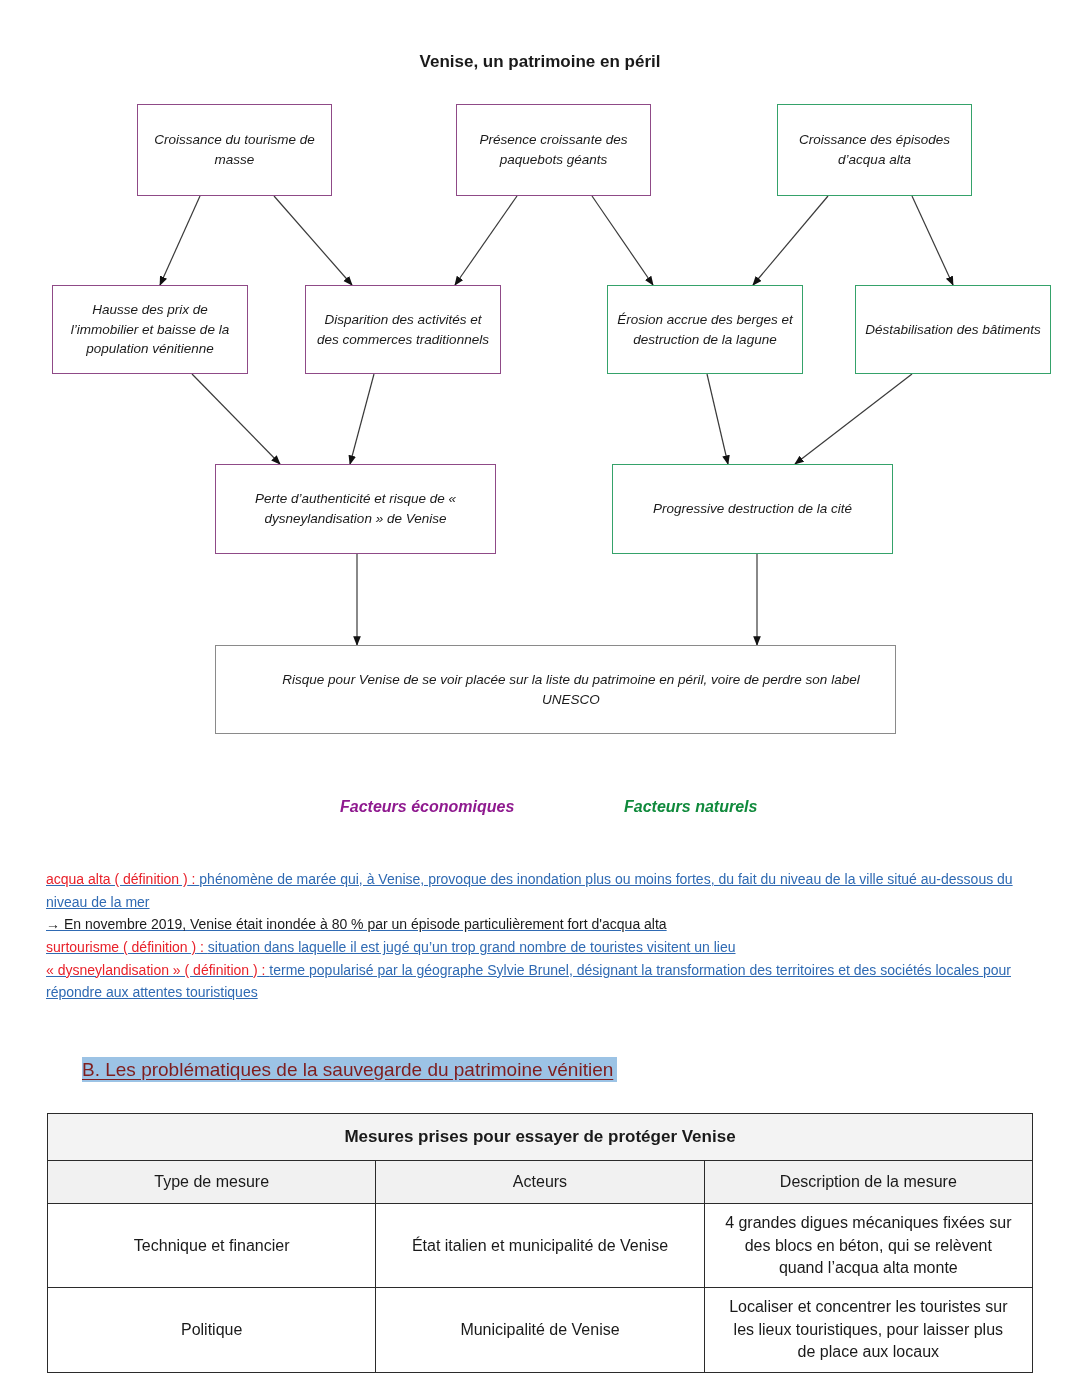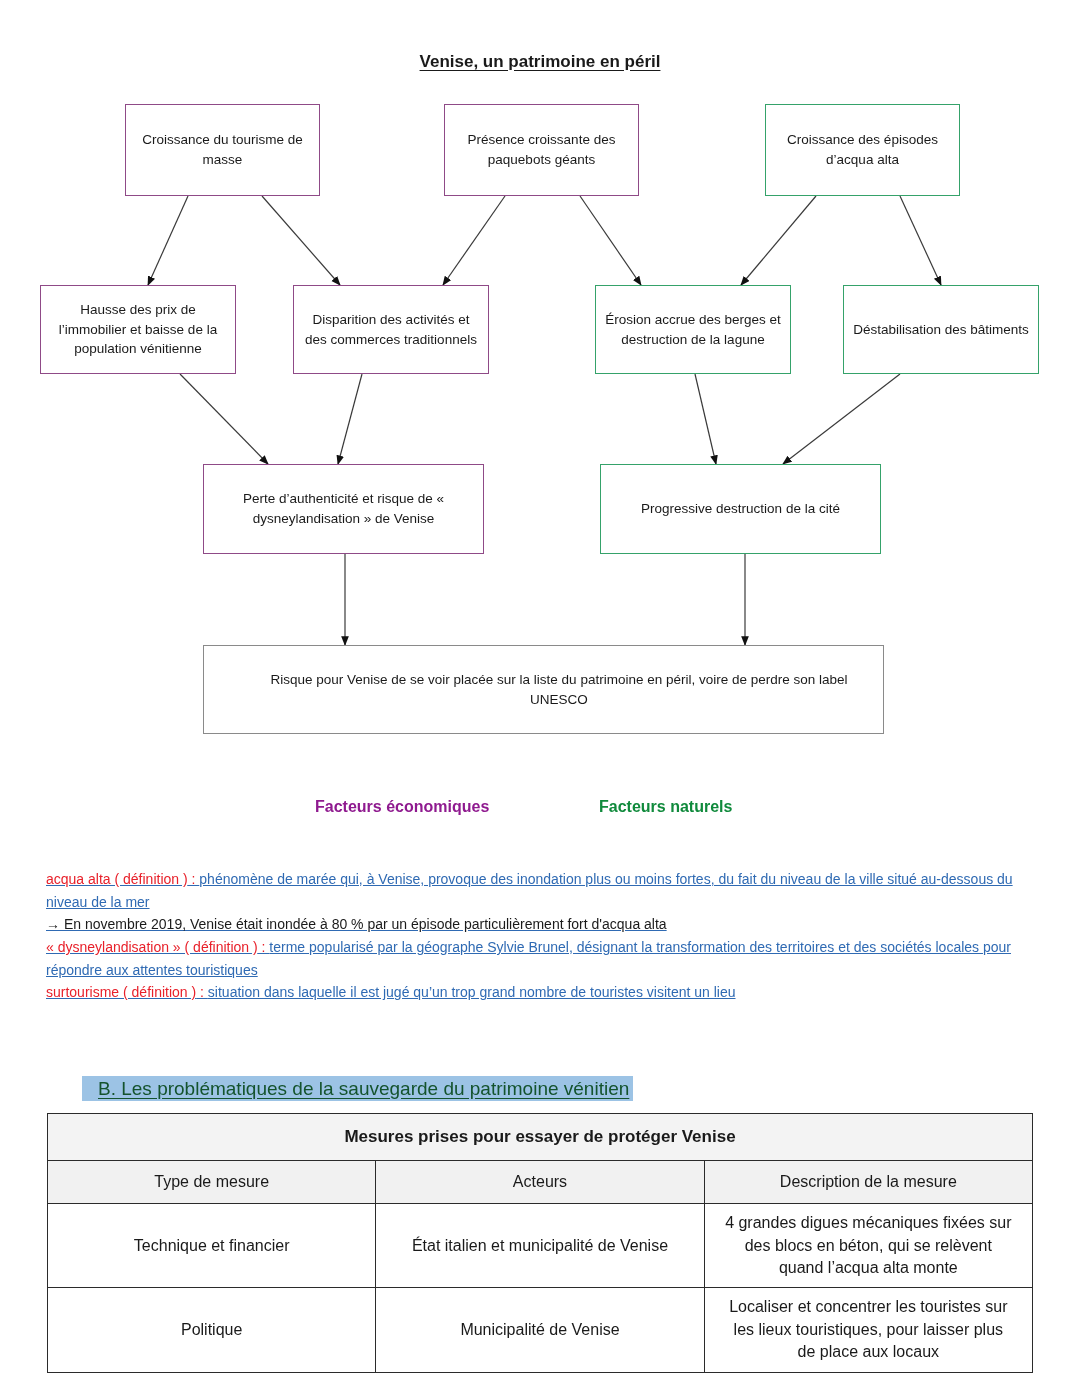--- a/index.html
+++ b/index.html
@@ -18,31 +18,31 @@
 
   
   #doc-title {
     position: absolute;
     top: 52px;
     left: 0;
     width: 1080px;
     text-align: center;
     font-size: 17px;
     font-weight: bold;
-    text-decoration: underline;
     text-underline-offset: 3px;
   }
 
   
   #diagram {
     position: absolute;
     top: 0;
-    left: 0;
+    left: 12px;
     width: 868px;
     height: 860px;
+    font-style: italic;
   }
   #arrow-layer {
     position: absolute;
     top: 0;
     left: 0;
     width: 1080px;
     height: 860px;
     pointer-events: none;
   }
   .node {
@@ -60,20 +60,21 @@
   }
   .node.purple { border: 1.6px solid #8f4a87; }
   .node.green  { border: 1.6px solid #35a26a; }
   .node.plain  { border: 1.2px solid #8a8a8a; }
 
   
   .legend-label {
     position: absolute;
     font-size: 16px;
     font-weight: bold;
+    margin-left: 13px;
   }
   #legend-eco { color: #8f1a8f; left: 315px; top: 798px; }
   #legend-nat { color: #108a3c; left: 599px; top: 798px; }
 
   
   #definitions {
     position: absolute;
     left: 46px;
     top: 868px;
     width: 990px;
@@ -85,27 +86,26 @@
   #definitions .term { color: #e8202a; }
   #definitions .arrowline { color: #1a1a1a; }
   #definitions p { margin: 0; }
 
   
   #section-heading {
     position: absolute;
     left: 82px;
     top: 1057px;
     font-size: 19px;
-    color: #14532d;
+    color: #7f1d1d;
     background: #9cc3e5;
-    padding: 2px 4px 1px 16px;
+    padding: 2px 4px 1px 0;
     text-decoration: underline;
     text-underline-offset: 3px;
     white-space: nowrap;
-    margin-top: 19px;
   }
 
   
   #measures-table {
     position: absolute;
     left: 47px;
     top: 1113px;
     width: 986px;
     border-collapse: collapse;
     table-layout: fixed;
@@ -206,24 +206,24 @@
   <div class="legend-label" id="legend-eco">Facteurs économiques</div>
   <div class="legend-label" id="legend-nat">Facteurs naturels</div>
 </div>
 
 <div id="definitions">
   <p>
     <span class="term">acqua alta ( définition )</span><span class="term"> : </span><span>phénomène de marée qui, à Venise, provoque des inondation plus ou moins fortes, du fait du niveau de la ville situé au-dessous du niveau de la mer</span>
   </p>
   <p class="arrowline">→ En novembre 2019, Venise était inondée à 80 % par un épisode particulièrement fort d'acqua alta</p>
   <p>
-    <span class="term">« dysneylandisation » ( définition )</span><span class="term"> : </span><span>terme popularisé par la géographe Sylvie Brunel, désignant la transformation des territoires et des sociétés locales pour répondre aux attentes touristiques</span>
+    <span class="term">surtourisme ( définition )</span><span class="term"> : </span><span>situation dans laquelle il est jugé qu’un trop grand nombre de touristes visitent un lieu</span>
   </p>
   <p>
-    <span class="term">surtourisme ( définition )</span><span class="term"> : </span><span>situation dans laquelle il est jugé qu’un trop grand nombre de touristes visitent un lieu</span>
+    <span class="term">« dysneylandisation » ( définition )</span><span class="term"> : </span><span>terme popularisé par la géographe Sylvie Brunel, désignant la transformation des territoires et des sociétés locales pour répondre aux attentes touristiques</span>
   </p>
 </div>
 
 <div id="section-heading">B. Les problématiques de la sauvegarde du patrimoine vénitien</div>
 
 <table id="measures-table">
   <tbody>
     <tr>
       <td class="tbl-title" colspan="3">Mesures prises pour essayer de protéger Venise</td>
     </tr>

